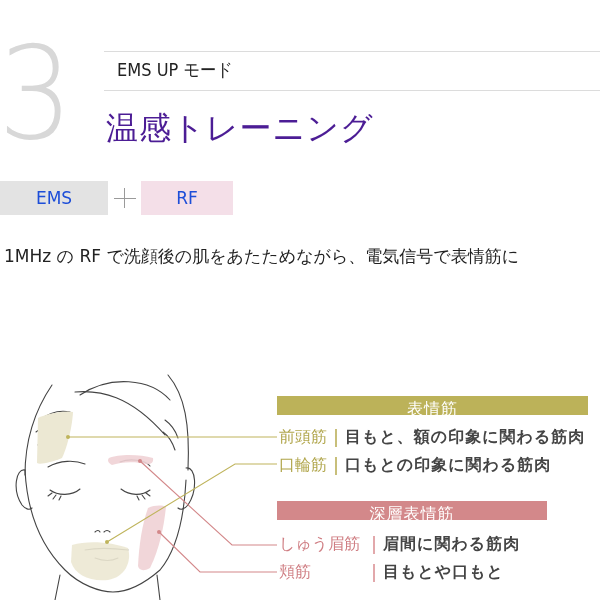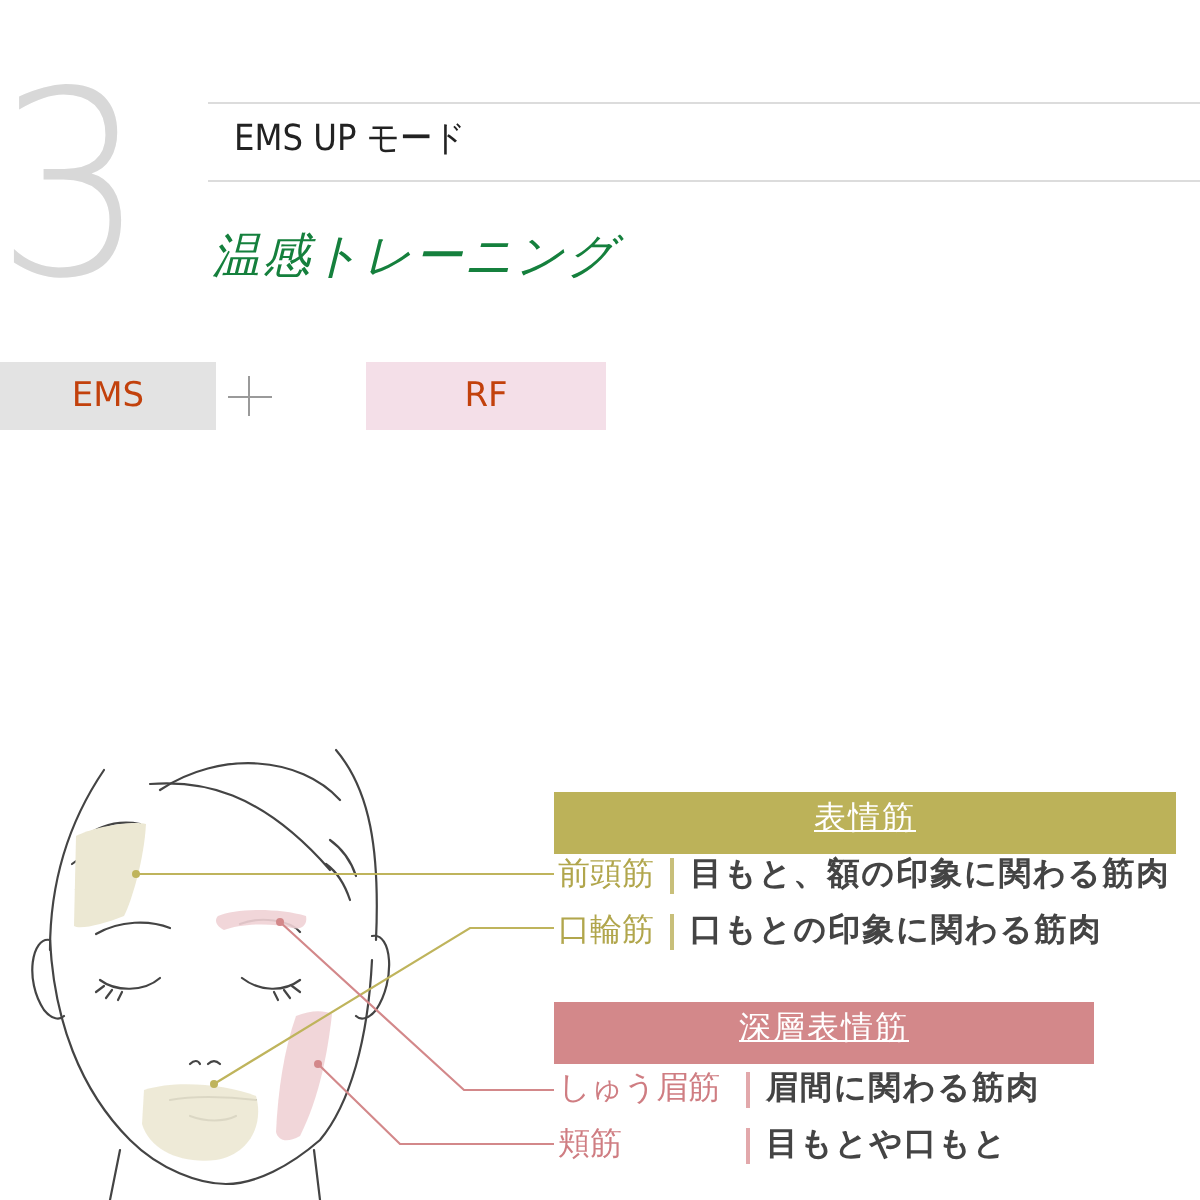--- a/index.html
+++ b/index.html
@@ -1,30 +1,30 @@
 <!DOCTYPE html>
 <html><head>
 <meta charset="utf-8">
 <style>
   html,body{margin:0;padding:0;background:#fff;}
   body{width:600px;height:600px;position:relative;overflow:hidden;font-family:"DejaVu Sans",sans-serif;color:#222;}
   .big-num{position:absolute;left:-2px;top:30px;font-family:"DejaVu Sans",sans-serif;font-weight:200;font-size:128px;line-height:128px;color:#d8d8d8;letter-spacing:-4px;transform:scaleX(0.92);transform-origin:left top;}
   .rule{position:absolute;left:104px;right:0;height:1px;background:#dcdcdc;}
   .mode{position:absolute;left:117px;top:58px;font-size:18px;line-height:24px;color:#222;transform:scaleX(0.9);transform-origin:left top;}
-  .title{position:absolute;left:106px;top:108px;font-size:24px;line-height:40px;color:#15803d;letter-spacing:1px;font-style:italic;}
-  .tag{position:absolute;top:181px;height:34px;line-height:34px;text-align:center;font-size:17px;color:#c2410c;}
+  .title{position:absolute;left:106px;top:108px;font-size:32px;line-height:40px;color:#4c1d95;letter-spacing:1px;}
+  .tag{position:absolute;top:181px;height:34px;line-height:34px;text-align:center;font-size:17px;color:#1d4ed8;}
   .tag-ems{left:0;width:108px;background:#e3e3e3;}
-  .tag-rf{left:141px;width:120px;background:#f4dfe8;margin-left:42px;}
+  .tag-rf{left:141px;width:92px;background:#f4dfe8;}
   .plus{position:absolute;left:114px;top:190px;width:22px;height:16px;}
   .plus:before{content:"";position:absolute;left:0;right:0;top:8px;height:1px;background:#9a9a9a;}
   .plus:after{content:"";position:absolute;top:-2px;bottom:-2px;left:10px;width:1px;background:#9a9a9a;}
   .desc{position:absolute;left:4px;top:240px;width:596px;font-size:17px;line-height:33px;color:#222;}
   .desc p{margin:0;white-space:nowrap;}
   .face{position:absolute;left:0;top:365px;width:290px;height:235px;}
-  .hdr{position:absolute;height:31px;line-height:25px;text-align:center;color:#fff;font-size:16px;letter-spacing:1px;text-decoration:underline;}
+  .hdr{position:absolute;height:19px;line-height:25px;text-align:center;color:#fff;font-size:16px;letter-spacing:1px;text-decoration:underline;}
   .hdr-gold{left:277px;top:396px;width:311px;background:#bcb259;}
   .hdr-rose{left:277px;top:501px;width:270px;background:#d3888a;}
   .row{position:absolute;font-size:16px;line-height:22px;white-space:nowrap;}
   .row .name{display:inline-block;}
   .gold{color:#b1a64c;}
   .rose{color:#cf7d82;}
   .row .bar{display:inline-block;width:2px;height:18px;vertical-align:middle;margin:0 8px;}
   .row .bar.g{background:#c8bf7a;}
   .row .bar.r{background:#e2a8ab;}
   .row .txt{color:#444;letter-spacing:1px;font-weight:bold;}
@@ -36,20 +36,21 @@
 <div class="rule" style="top:51px"></div>
 <div class="mode">EMS UP モード</div>
 <div class="rule" style="top:90px"></div>
 <div class="title">温感トレーニング</div>
 
 <div class="tag tag-ems">EMS</div>
 <div class="plus"></div>
 <div class="tag tag-rf">RF</div>
 
 <div class="desc">
+  <p>1MHz の RF で洗顔後の肌をあたためながら、電気信号で表情筋に</p>
 </div>
 
 <svg class="face" viewBox="0 365 290 235" xmlns="http://www.w3.org/2000/svg">
   <g fill="none" stroke="#444" stroke-width="1.1" stroke-linecap="round">
 
     <path d="M52 385 C 35 410, 25 440, 25 475"></path>
     <path d="M168 375 C 185 395, 190 425, 188 470"></path>
     <path d="M80 395 C 110 375, 150 378, 170 400"></path>
     <path d="M75 392 C 100 390, 130 395, 165 435"></path>
     <path d="M40 420 C 50 412, 60 410, 70 412"></path>

